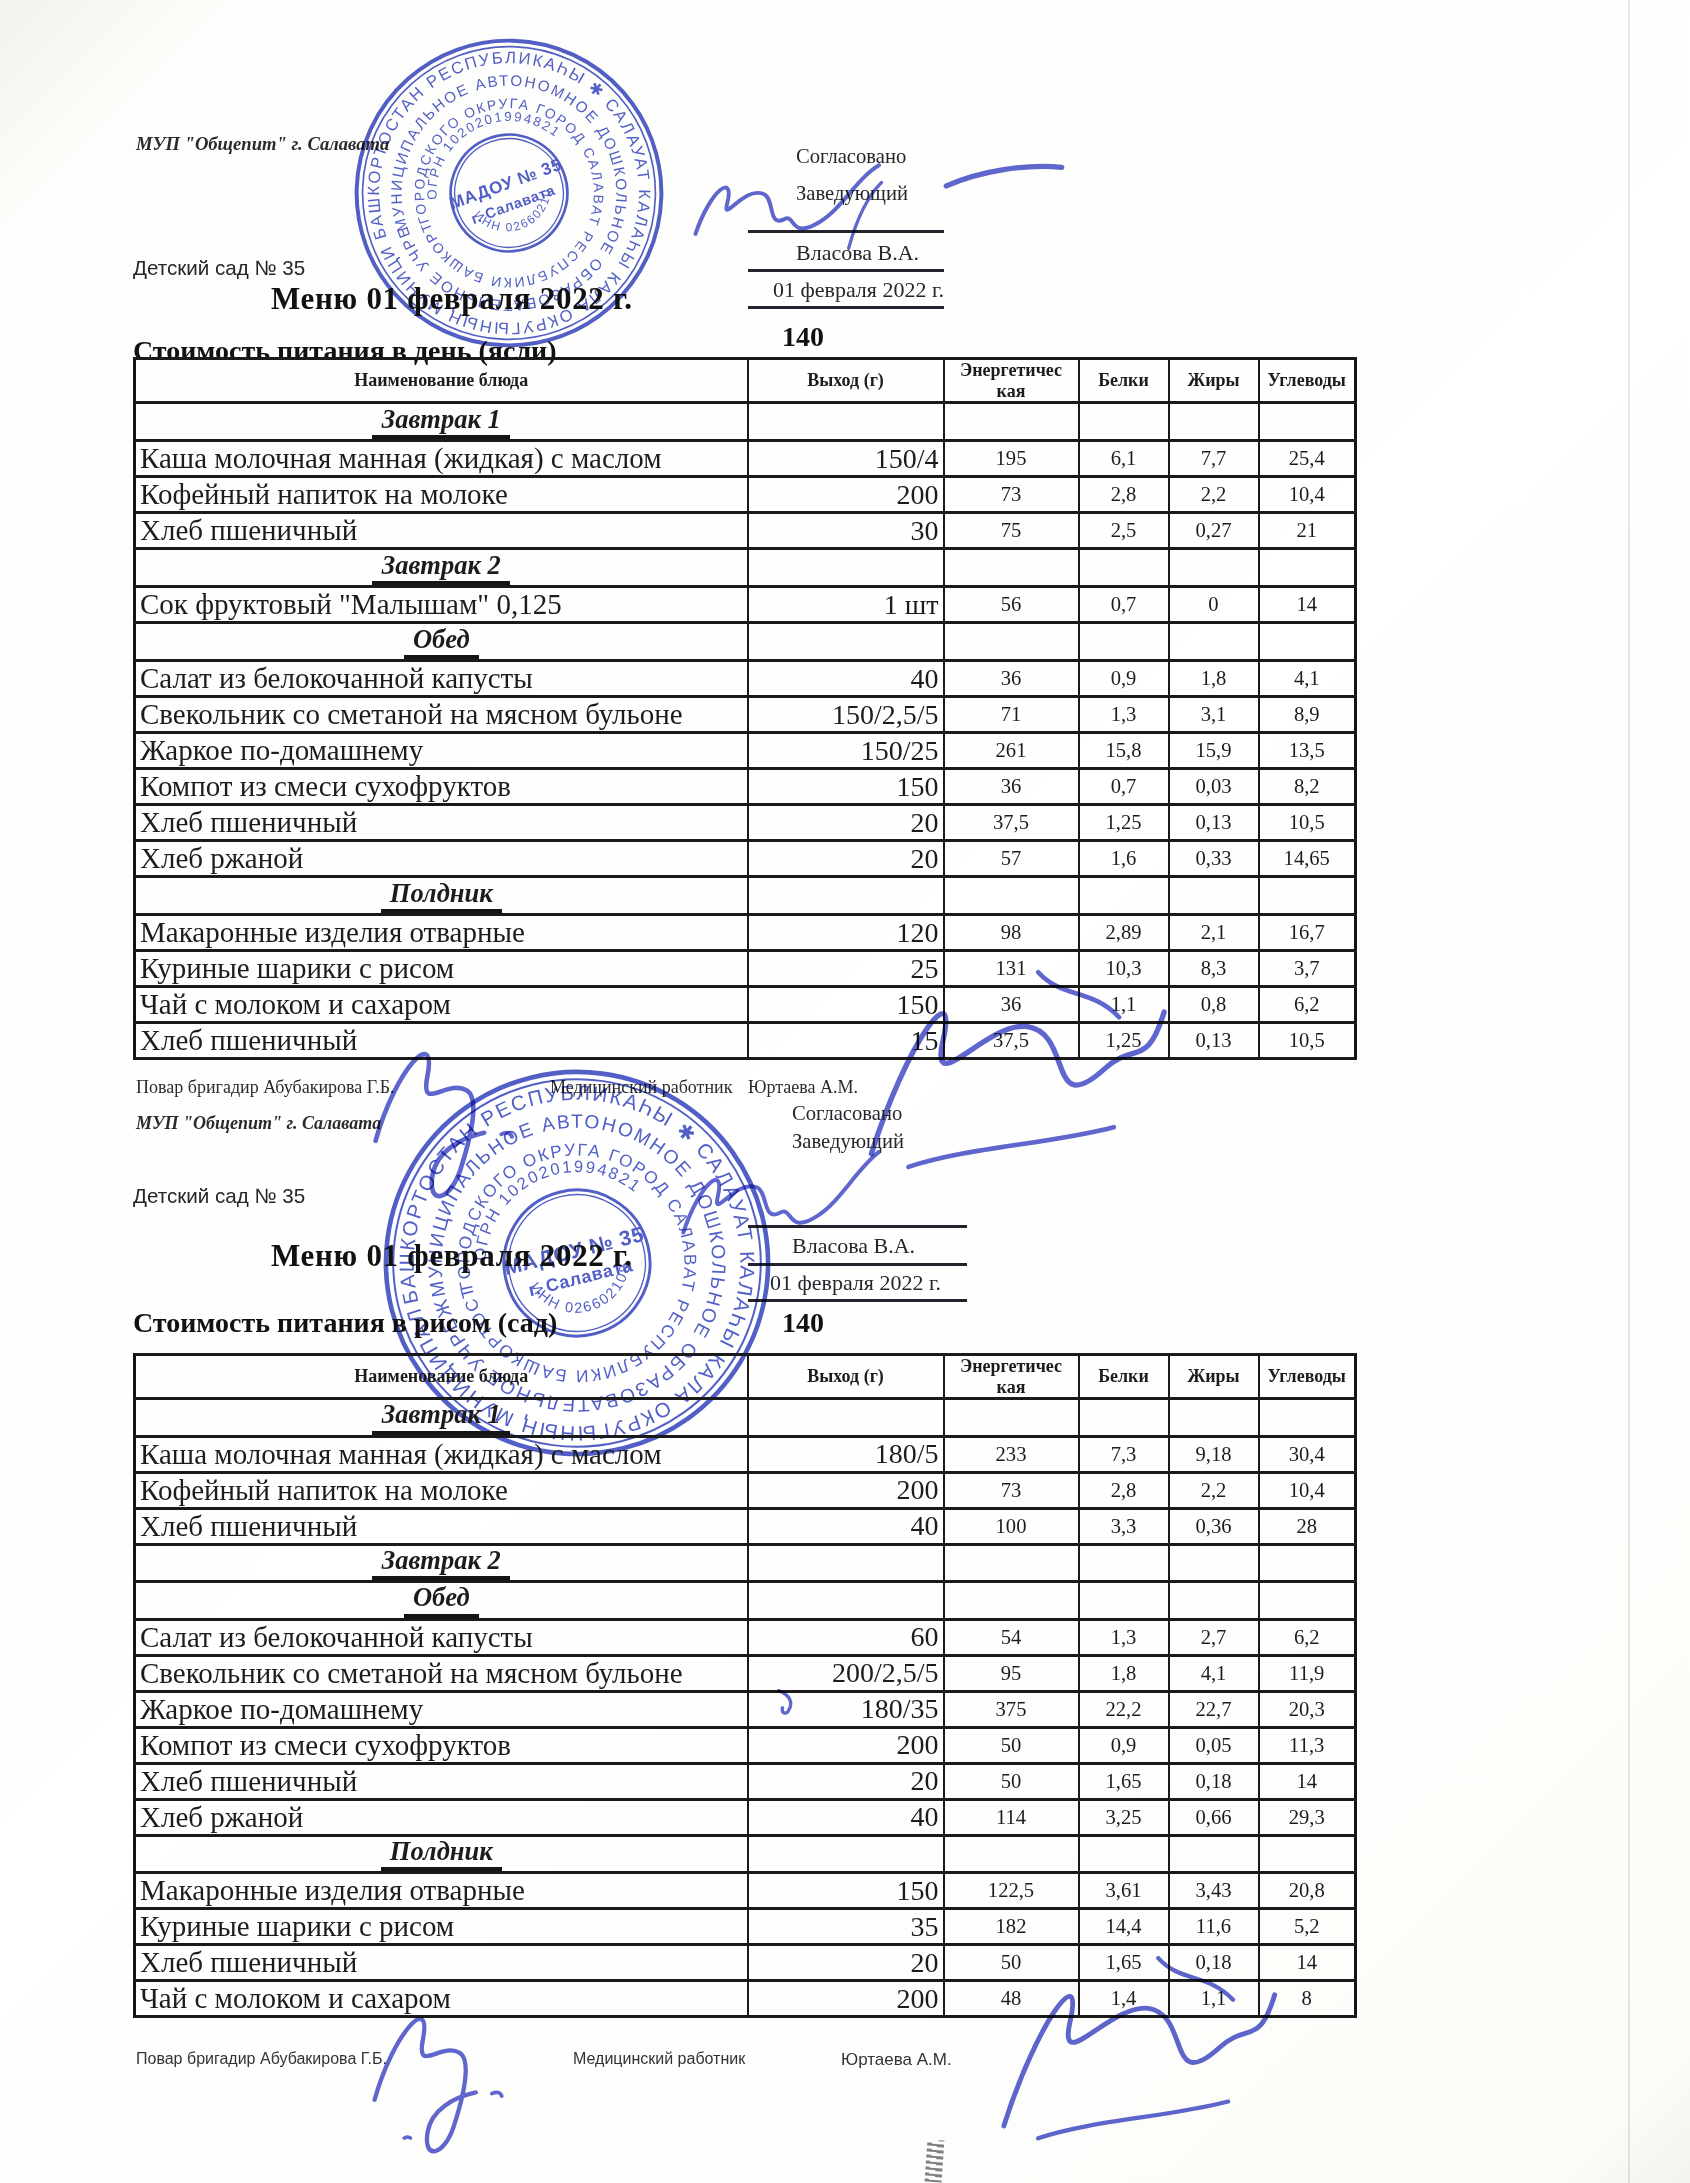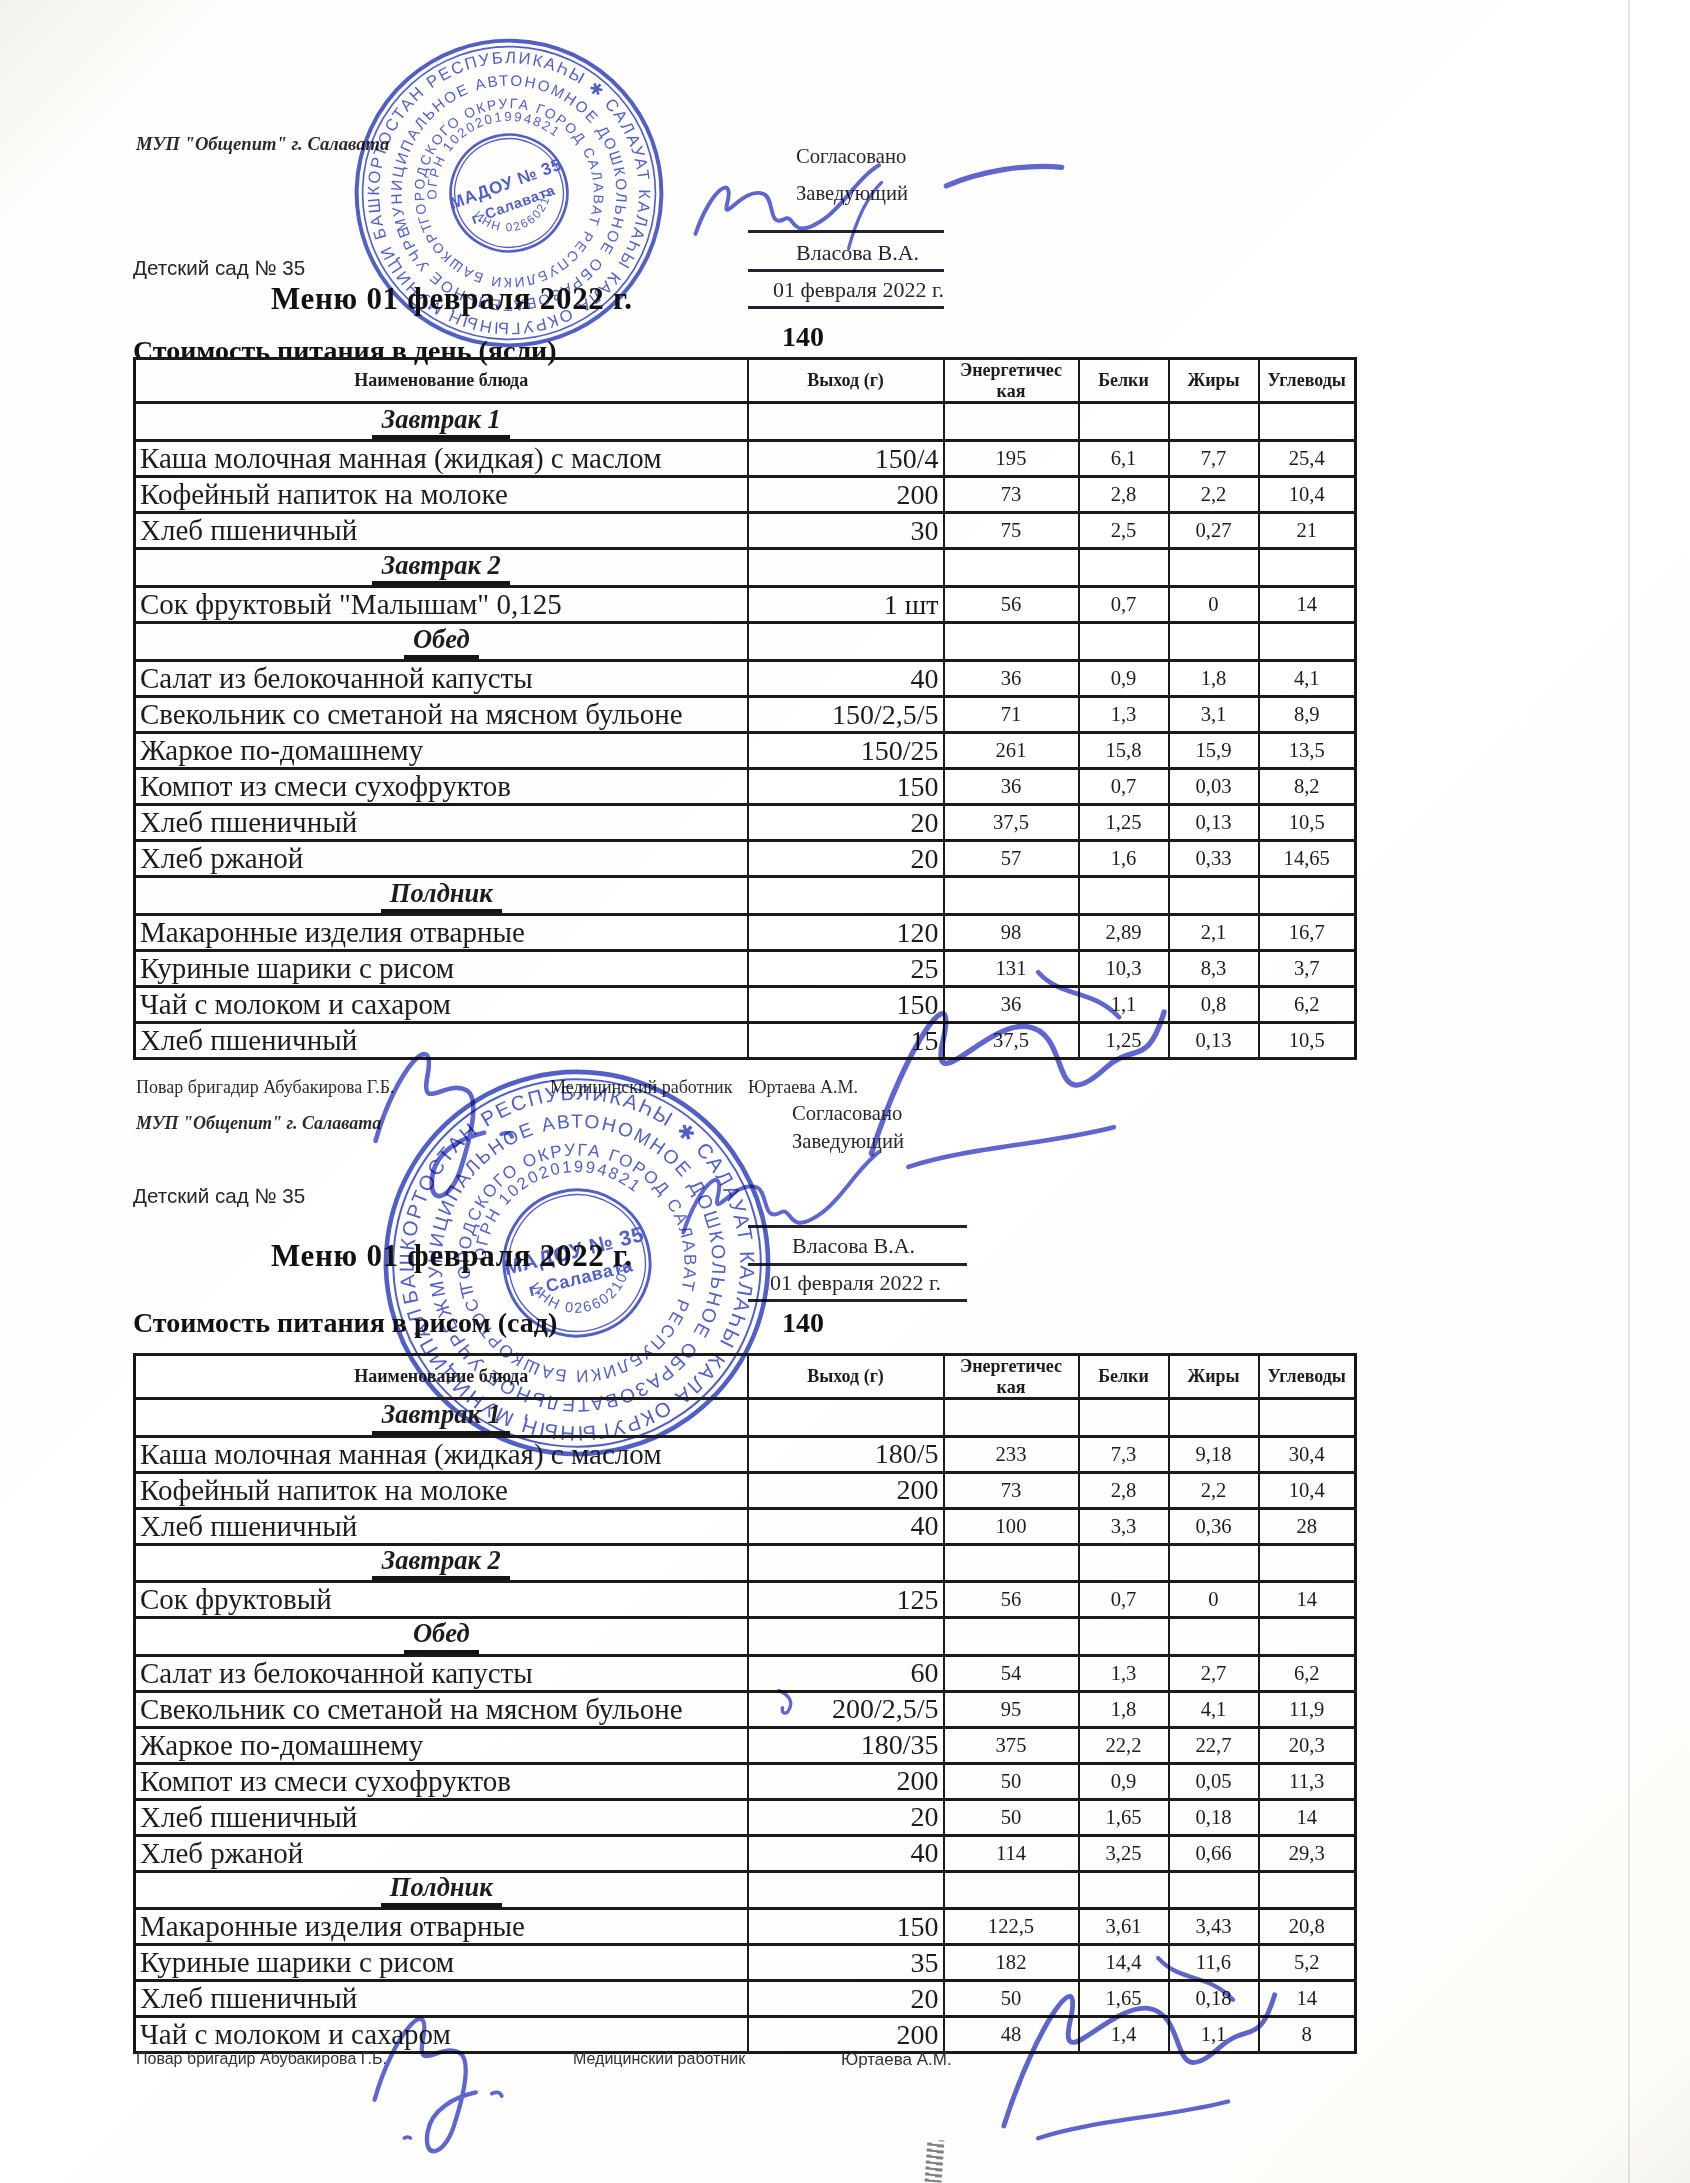--- a/index.html
+++ b/index.html
@@ -378,28 +378,20 @@
           <td class="c-num">28</td>
         </tr>
         <tr class="sec">
           <td><span class="secLabel">Завтрак 2</span></td>
           <td></td>
           <td></td>
           <td></td>
           <td></td>
           <td></td>
         </tr>
-        <tr class="dish">
-          <td class="c-name">Сок фруктовый</td>
-          <td class="c-out">125</td>
-          <td class="c-num">56</td>
-          <td class="c-num">0,7</td>
-          <td class="c-num">0</td>
-          <td class="c-num">14</td>
-        </tr>
         <tr class="sec">
           <td><span class="secLabel">Обед</span></td>
           <td></td>
           <td></td>
           <td></td>
           <td></td>
           <td></td>
         </tr>
         <tr class="dish">
           <td class="c-name">Салат из белокочанной капусты</td>

